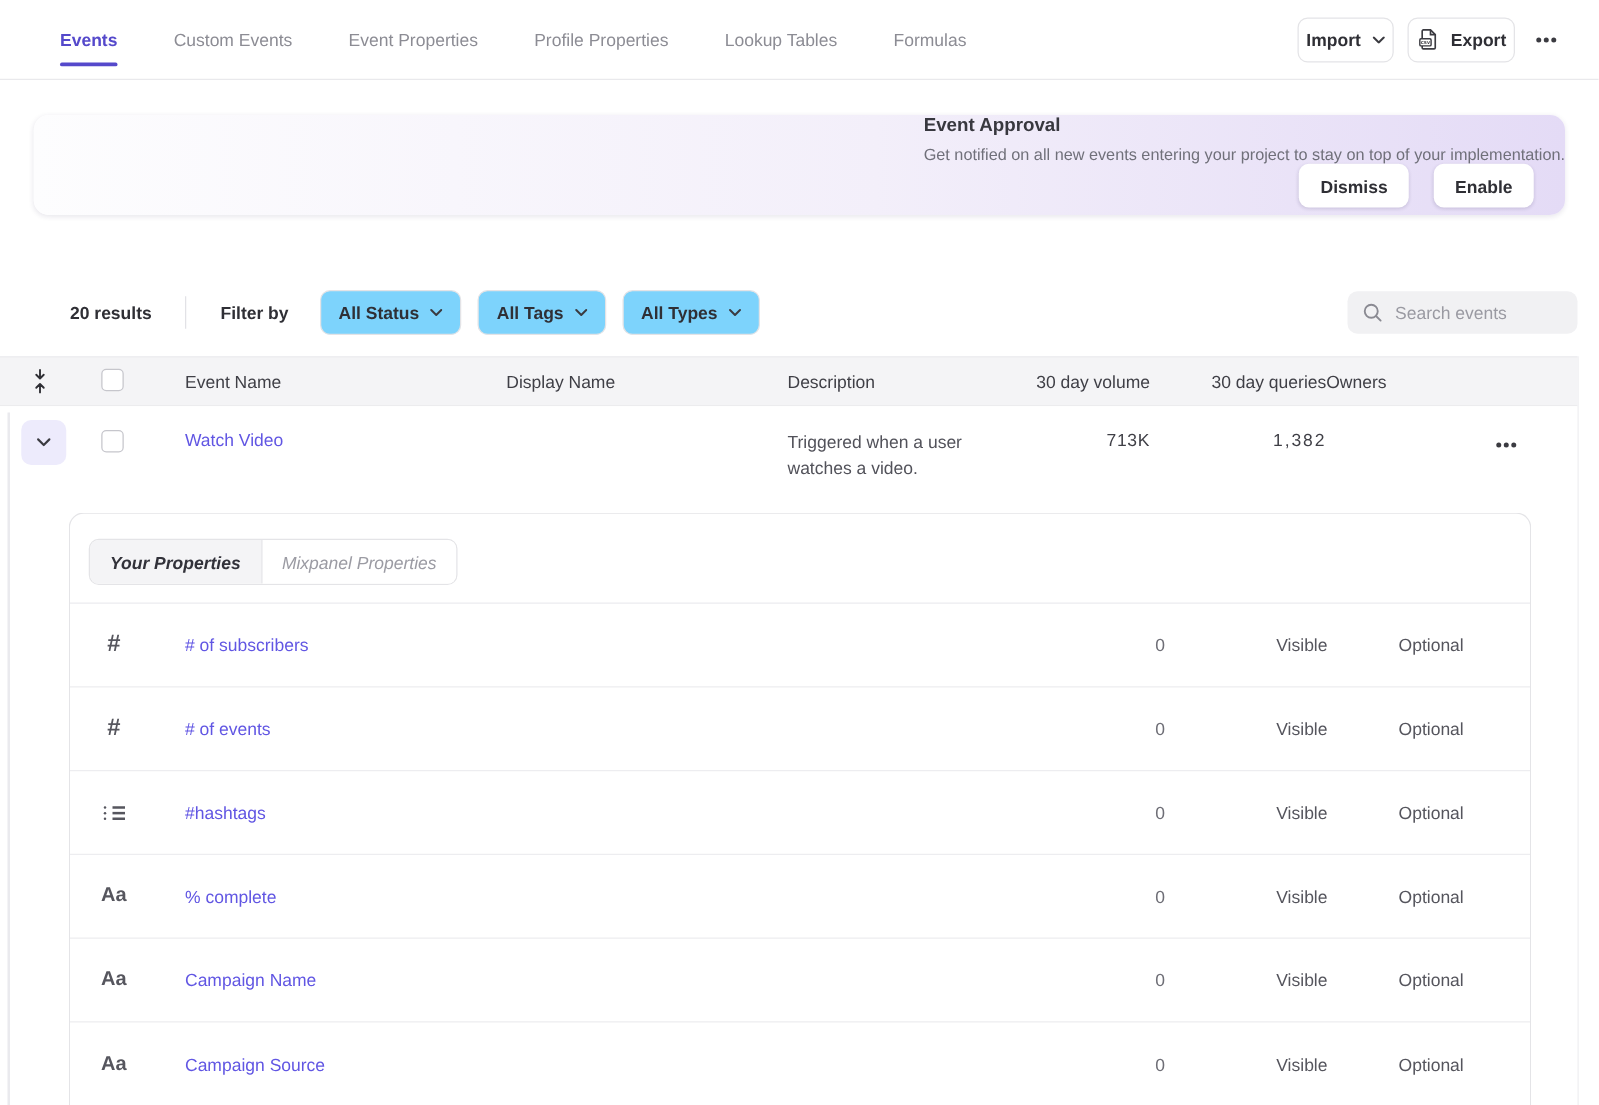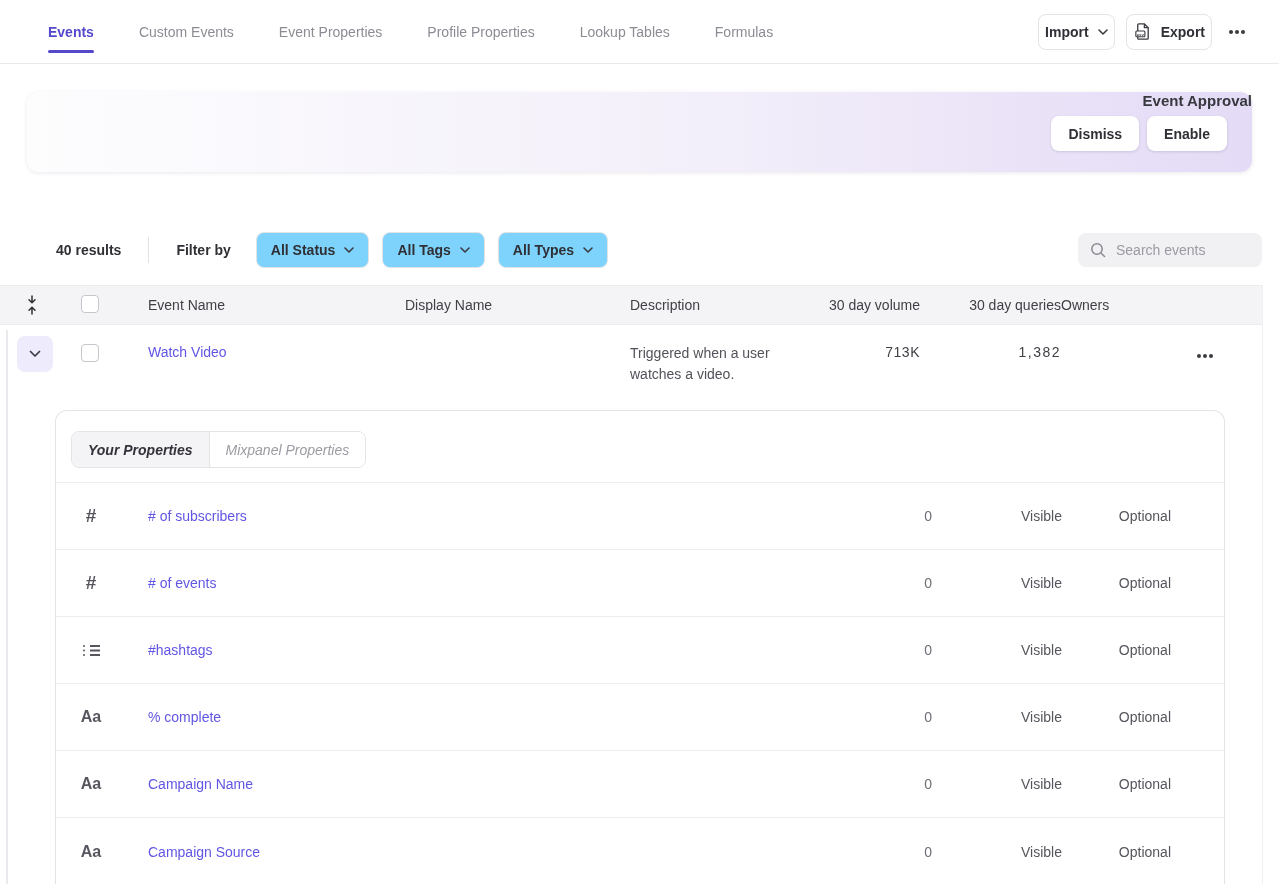--- a/index.html
+++ b/index.html
@@ -43,21 +43,21 @@
   .banner {
     position: absolute; left: 27px; top: 92px; width: 1225px; height: 80px;
     border-radius: 12px;
     background: linear-gradient(90deg, #fdfdfe 0%, #f3effa 55%, #e4dbf6 100%);
     box-shadow: 0 1px 4px rgba(40,30,80,0.10);
     display: flex; align-items: flex-end; flex-direction: column;
   }
   .banner-text { margin-left: 18px; }
   .banner-title { font-size: 15px; font-weight: 700; color: #38383f; margin-bottom: 7px; }
   .banner-desc { font-size: 13px; color: #70707a; }
-  .banner-actions { margin-left: auto; margin-right: 25px; display: flex; gap: 8px; }
+  .banner-actions { margin-left: auto; margin-right: 25px; display: flex; gap: 20px; }
   .banner-btn {
     height: 35px; padding: 0 17px; background: #fff; border-radius: 8px;
     font-size: 14px; font-weight: 600; color: #2f2f35;
     box-shadow: 0 1px 3px rgba(30,20,70,0.14);
   }
 
   
   .filter-row {
     position: absolute; top: 232px; left: 56px; right: 17px; height: 36px;
     display: flex; align-items: center;
@@ -202,29 +202,30 @@
     </button>
     <button class="more-btn">
       <span class="dots"></span>
     </button>
   </div>
 </div>
 
 <div class="banner">
   <div class="banner-text">
     <div class="banner-title">Event Approval</div>
+    <div class="banner-desc">Get notified on all new events entering your project to stay on top of your implementation.</div>
   </div>
   <div class="banner-actions">
     <button class="banner-btn">Dismiss</button>
     <button class="banner-btn">Enable</button>
   </div>
 </div>
 
 <div class="filter-row">
-  <span class="results-count">40 results</span>
+  <span class="results-count">20 results</span>
   <span class="v-divider"></span>
   <span class="filter-by">Filter by</span>
   <button class="dropdown-btn">
     <span>All Status</span>
     <svg width="10" height="6" viewBox="0 0 10 6">
         <path d="M1 1l4 4 4-4" stroke="#3b3b41" stroke-width="1.6" fill="none" stroke-linecap="round" stroke-linejoin="round"></path>
       </svg>
   </button>
   <button class="dropdown-btn">
     <span>All Tags</span>

